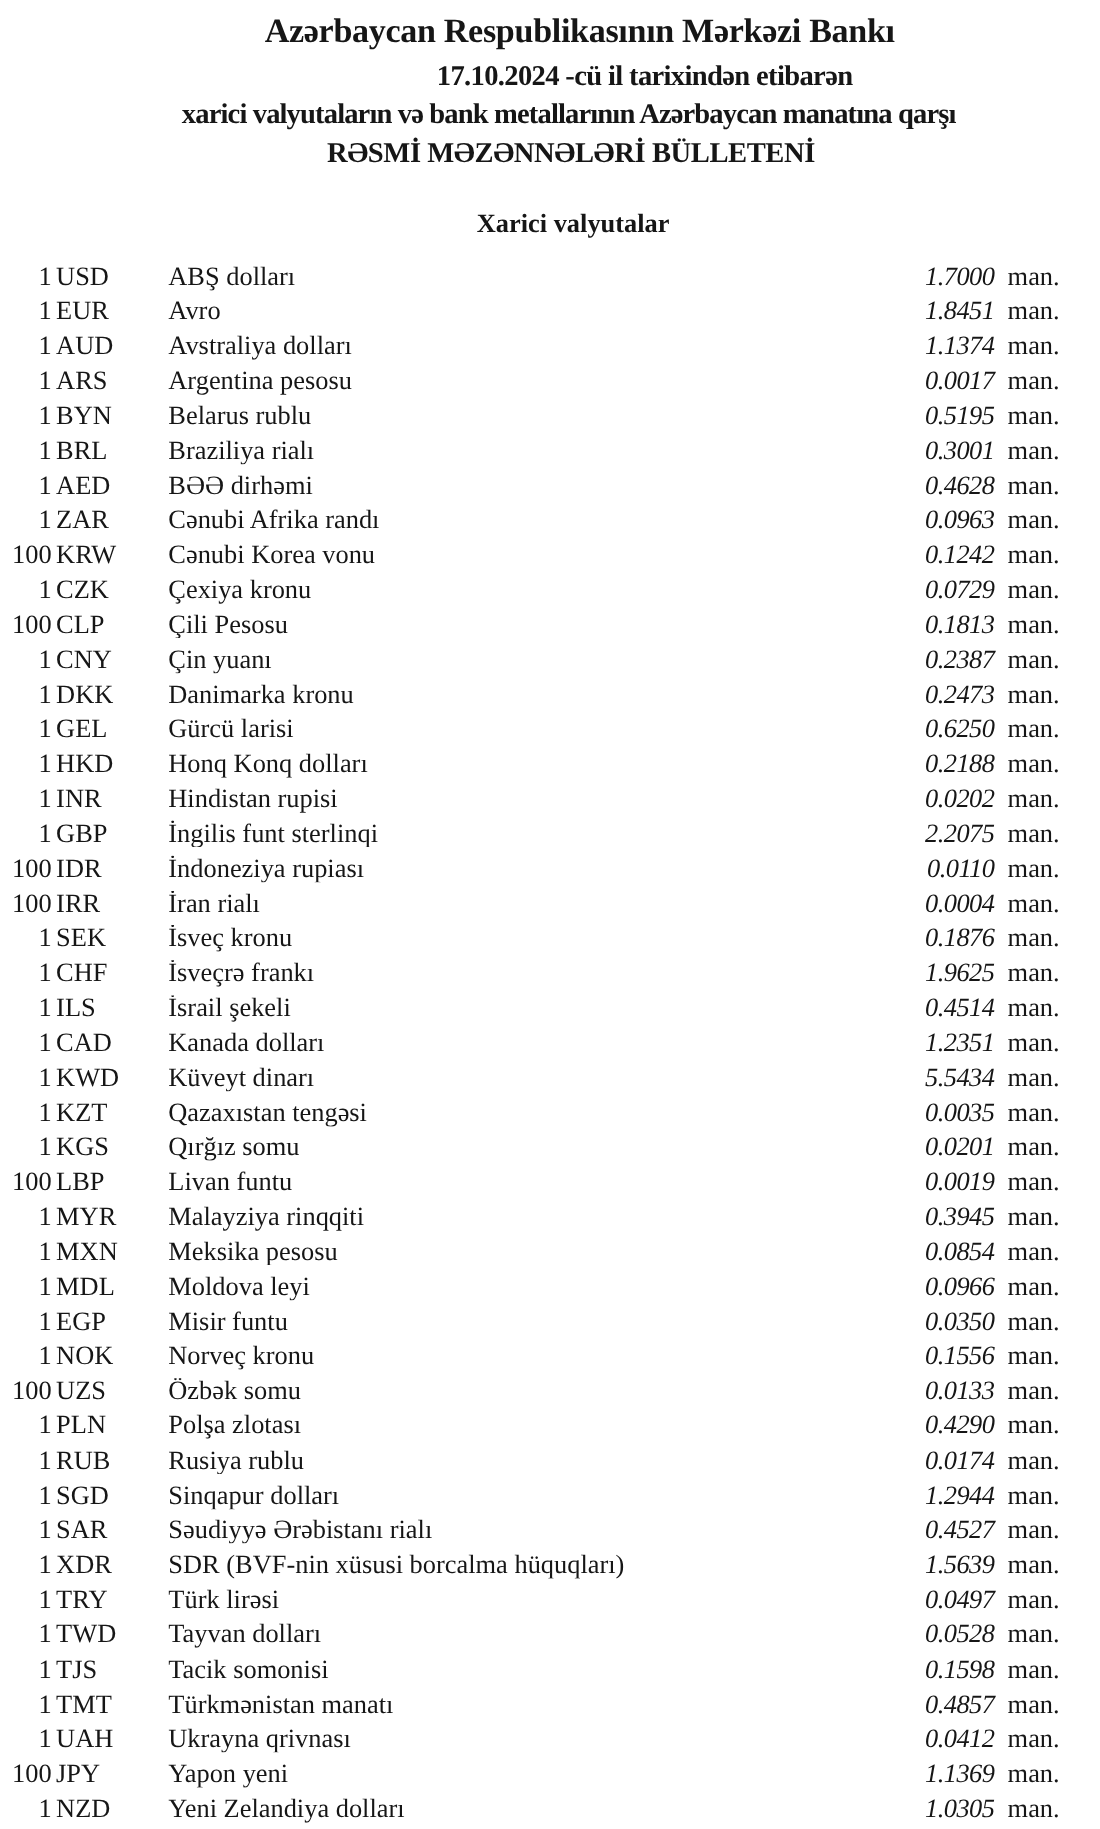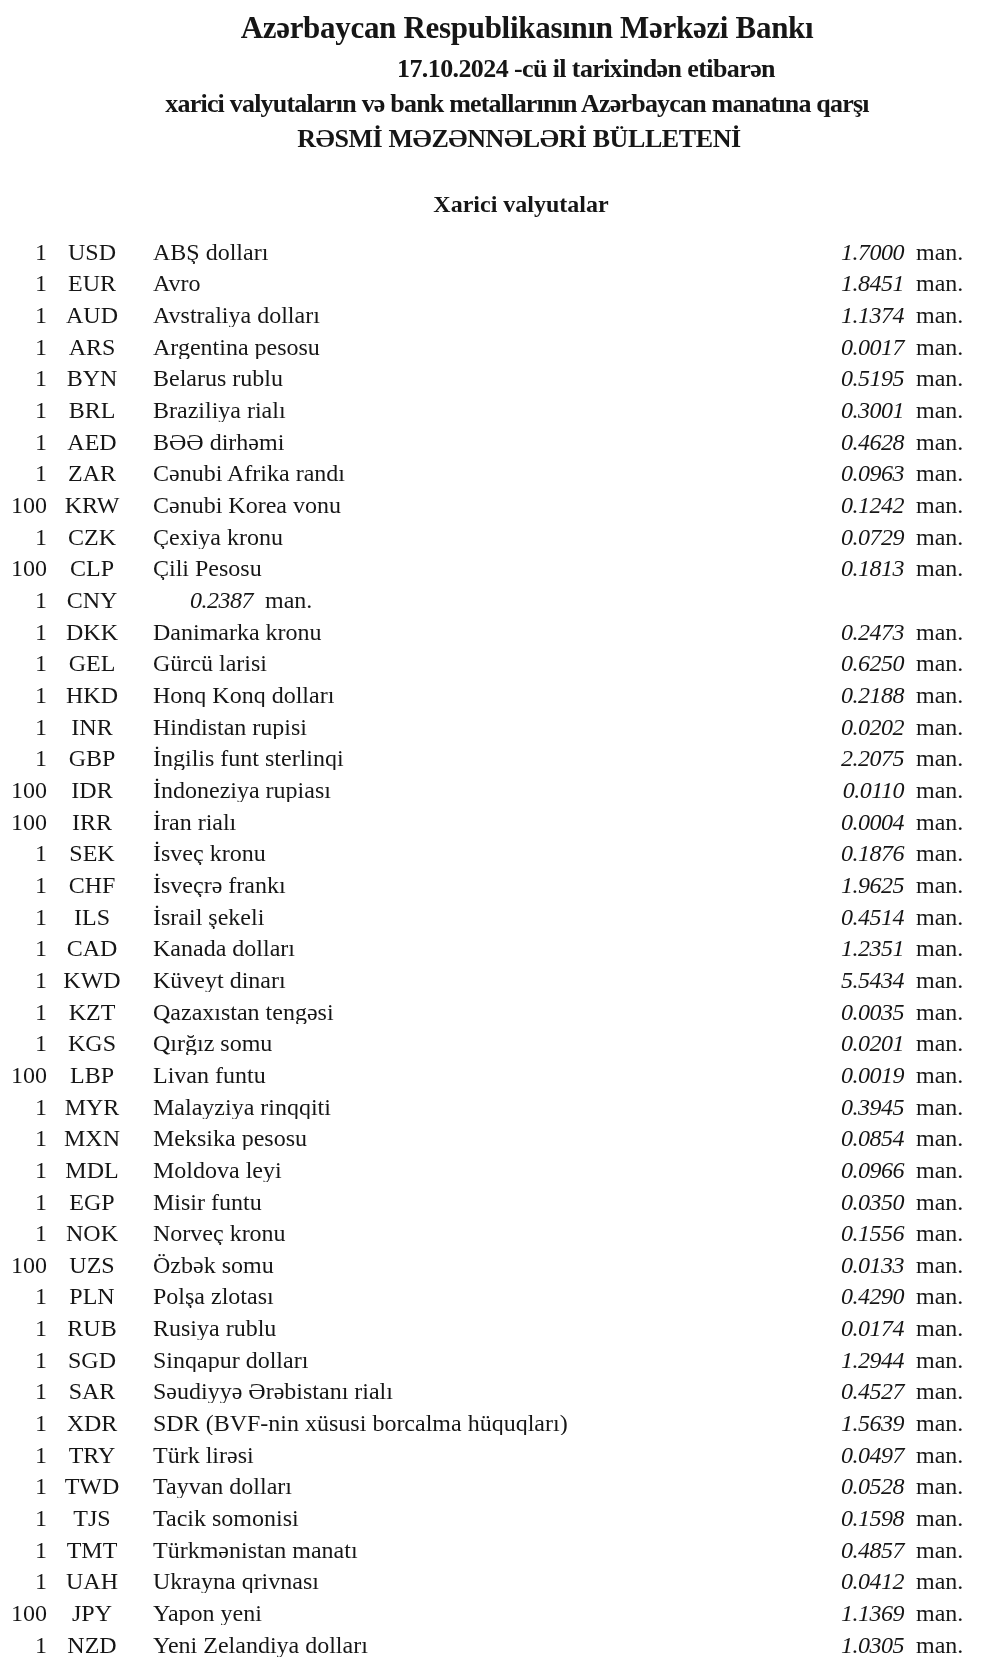--- a/index.html
+++ b/index.html
@@ -23,21 +23,21 @@
   .bulletin     { top: 124px; font-size: 26px; transform: translateX(19px); letter-spacing: -0.4px; }
   .section-head { top: 191px; font-size: 24px; transform: translateX(21px); }
 
   .rates-table { position: absolute; top: 236px; left: 0; width: 1000px; }
   .row {
     display: flex; align-items: center;
     height: 31.66px; font-size: 24px; line-height: 1;
     white-space: nowrap;
   }
   .qty  { flex: none; width: 47px;  text-align: right; }
-  .code { flex: none; width: 82px;  margin-left: 4px; text-align: center; }
+  .code { flex: none; width: 82px;  margin-left: 4px; text-align: left; }
   .name { flex: none; width: 631px; margin-left: 20px; overflow: hidden; }
   .rate { flex: none; width: 120px; text-align: right; font-weight: normal; font-style: italic; letter-spacing: -0.5px; }
   .unit { flex: none; width: 112px; box-sizing: border-box; padding-left: 12px; }
 </style>
 </head>
 <body>
 
 <div class="page">
   <div class="hline bank-title">Azərbaycan Respublikasının Mərkəzi Bankı</div>
   <div class="hline date-line">17.10.2024 -cü il tarixindən etibarən</div>
@@ -129,20 +129,21 @@
     <span class="qty">100</span>
     <span class="code">CLP</span>
     <span class="name">Çili Pesosu</span>
     <span class="rate">0.1813</span>
     <span class="unit">man.</span>
   </div>
 
   <div class="row">
     <span class="qty">1</span>
     <span class="code">CNY</span>
+    <span class="name">Çin yuanı</span>
     <span class="rate">0.2387</span>
     <span class="unit">man.</span>
   </div>
 
   <div class="row">
     <span class="qty">1</span>
     <span class="code">DKK</span>
     <span class="name">Danimarka kronu</span>
     <span class="rate">0.2473</span>
     <span class="unit">man.</span>

